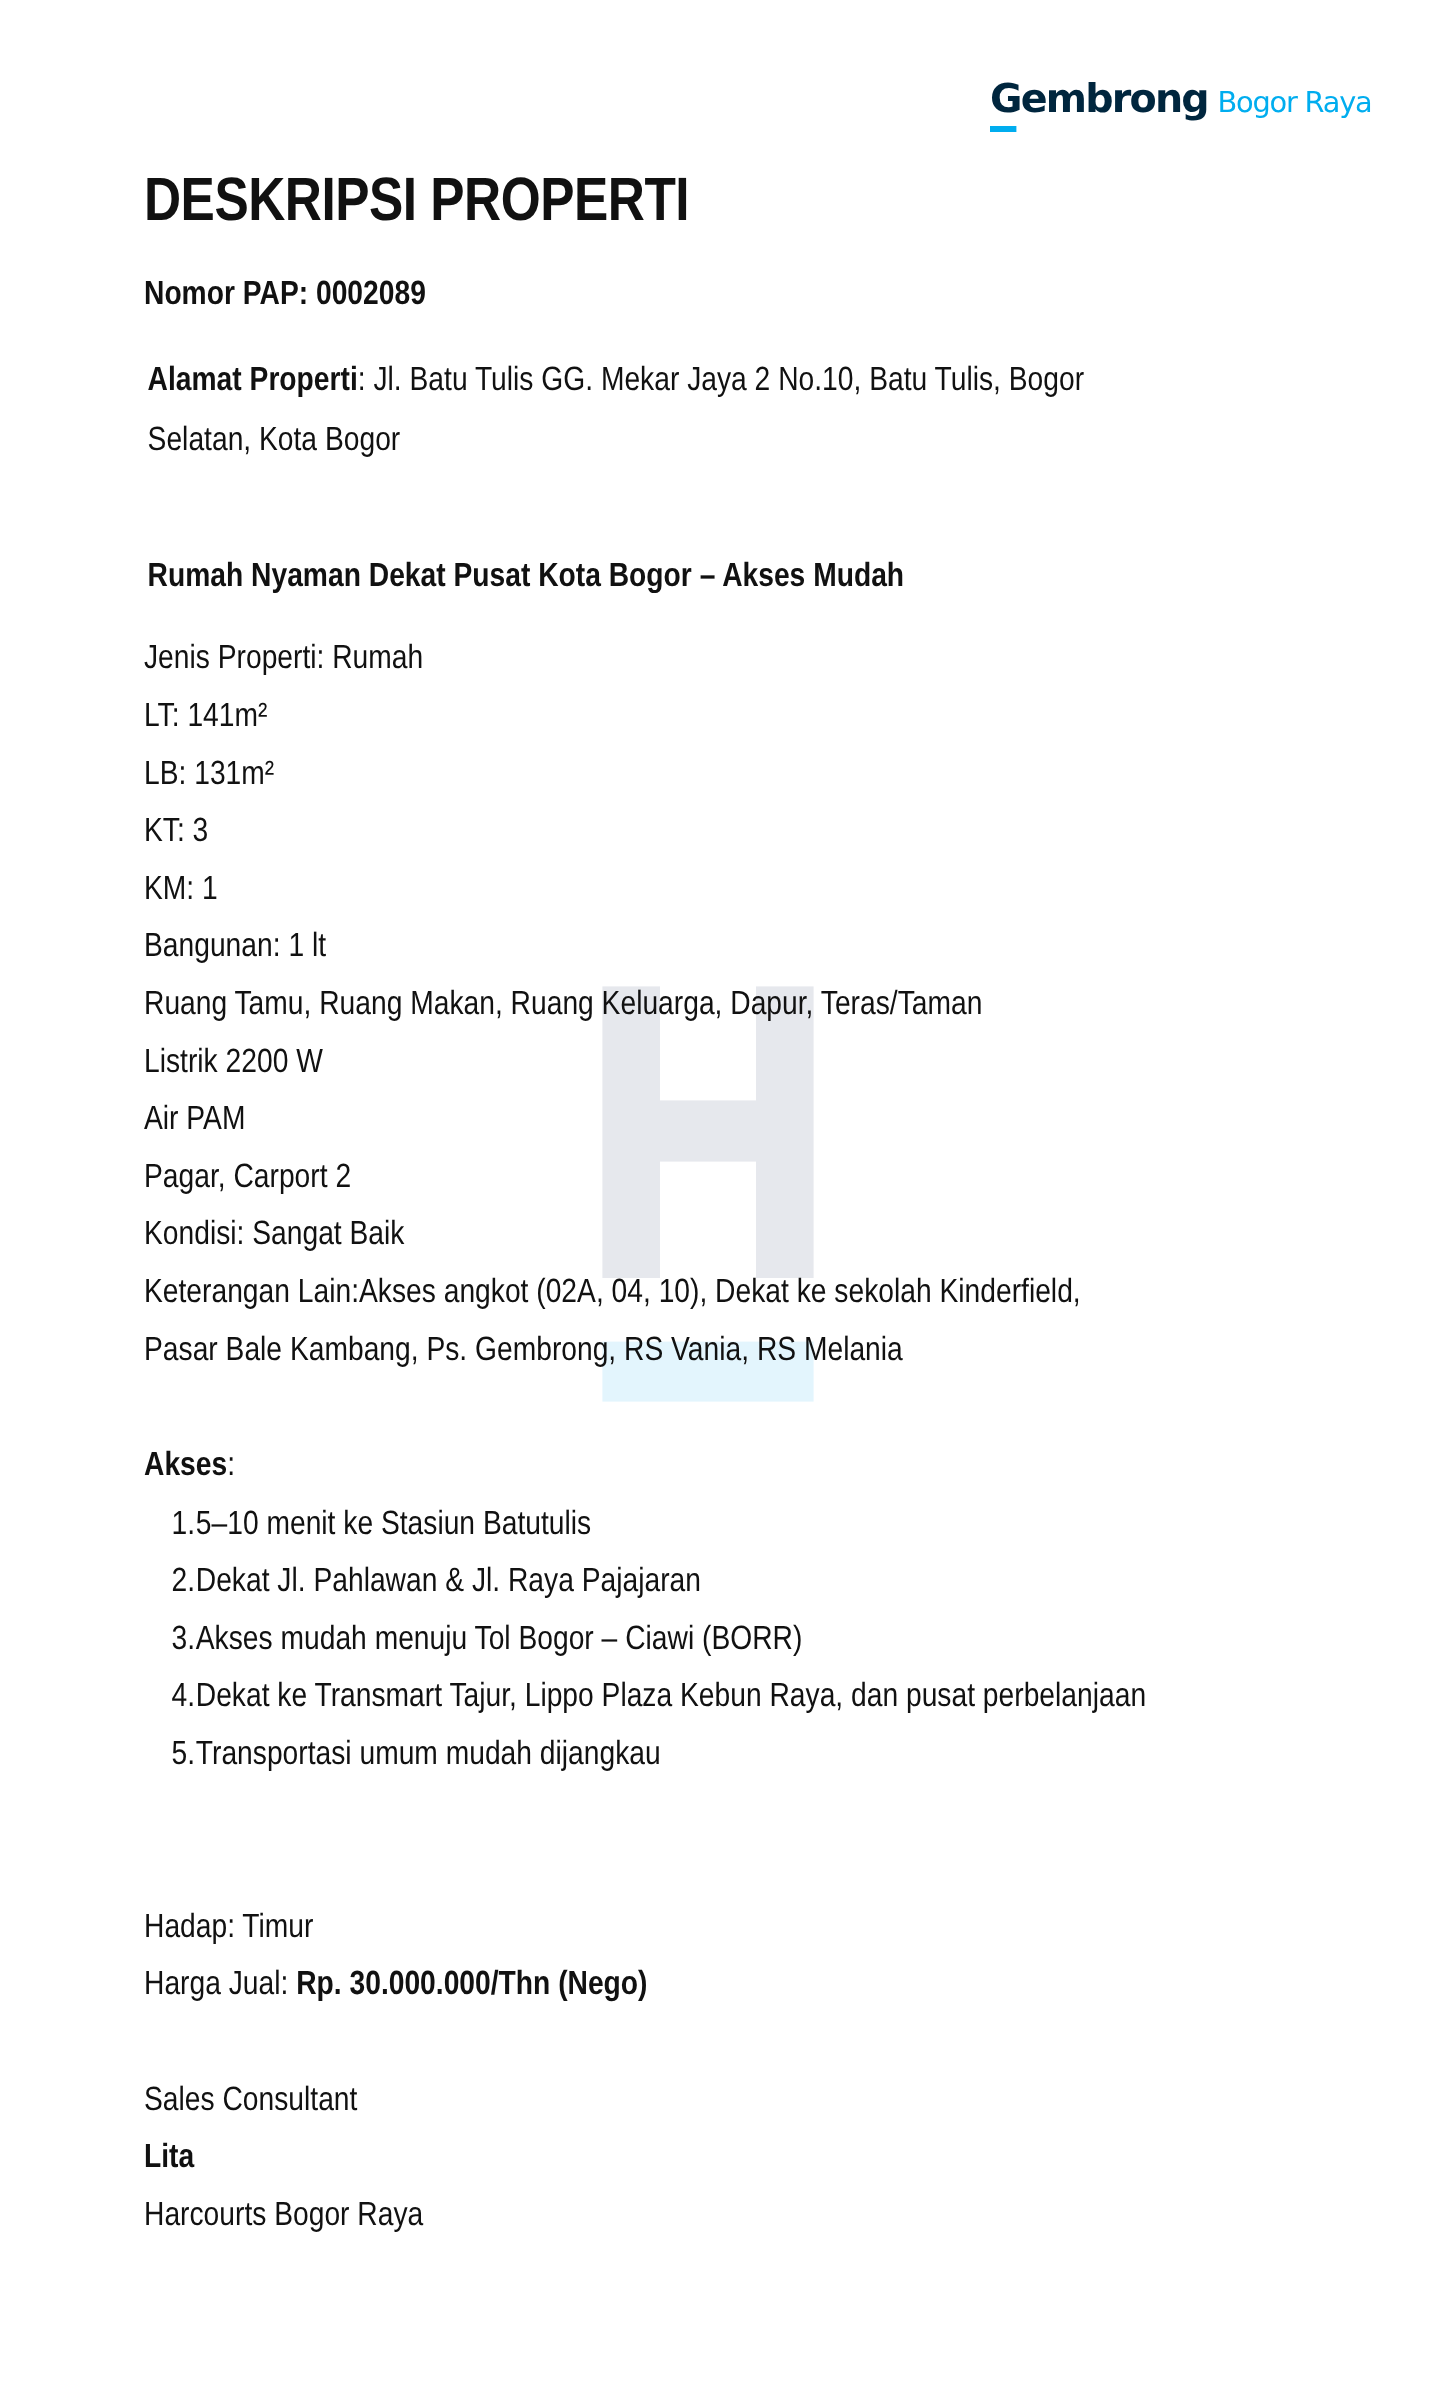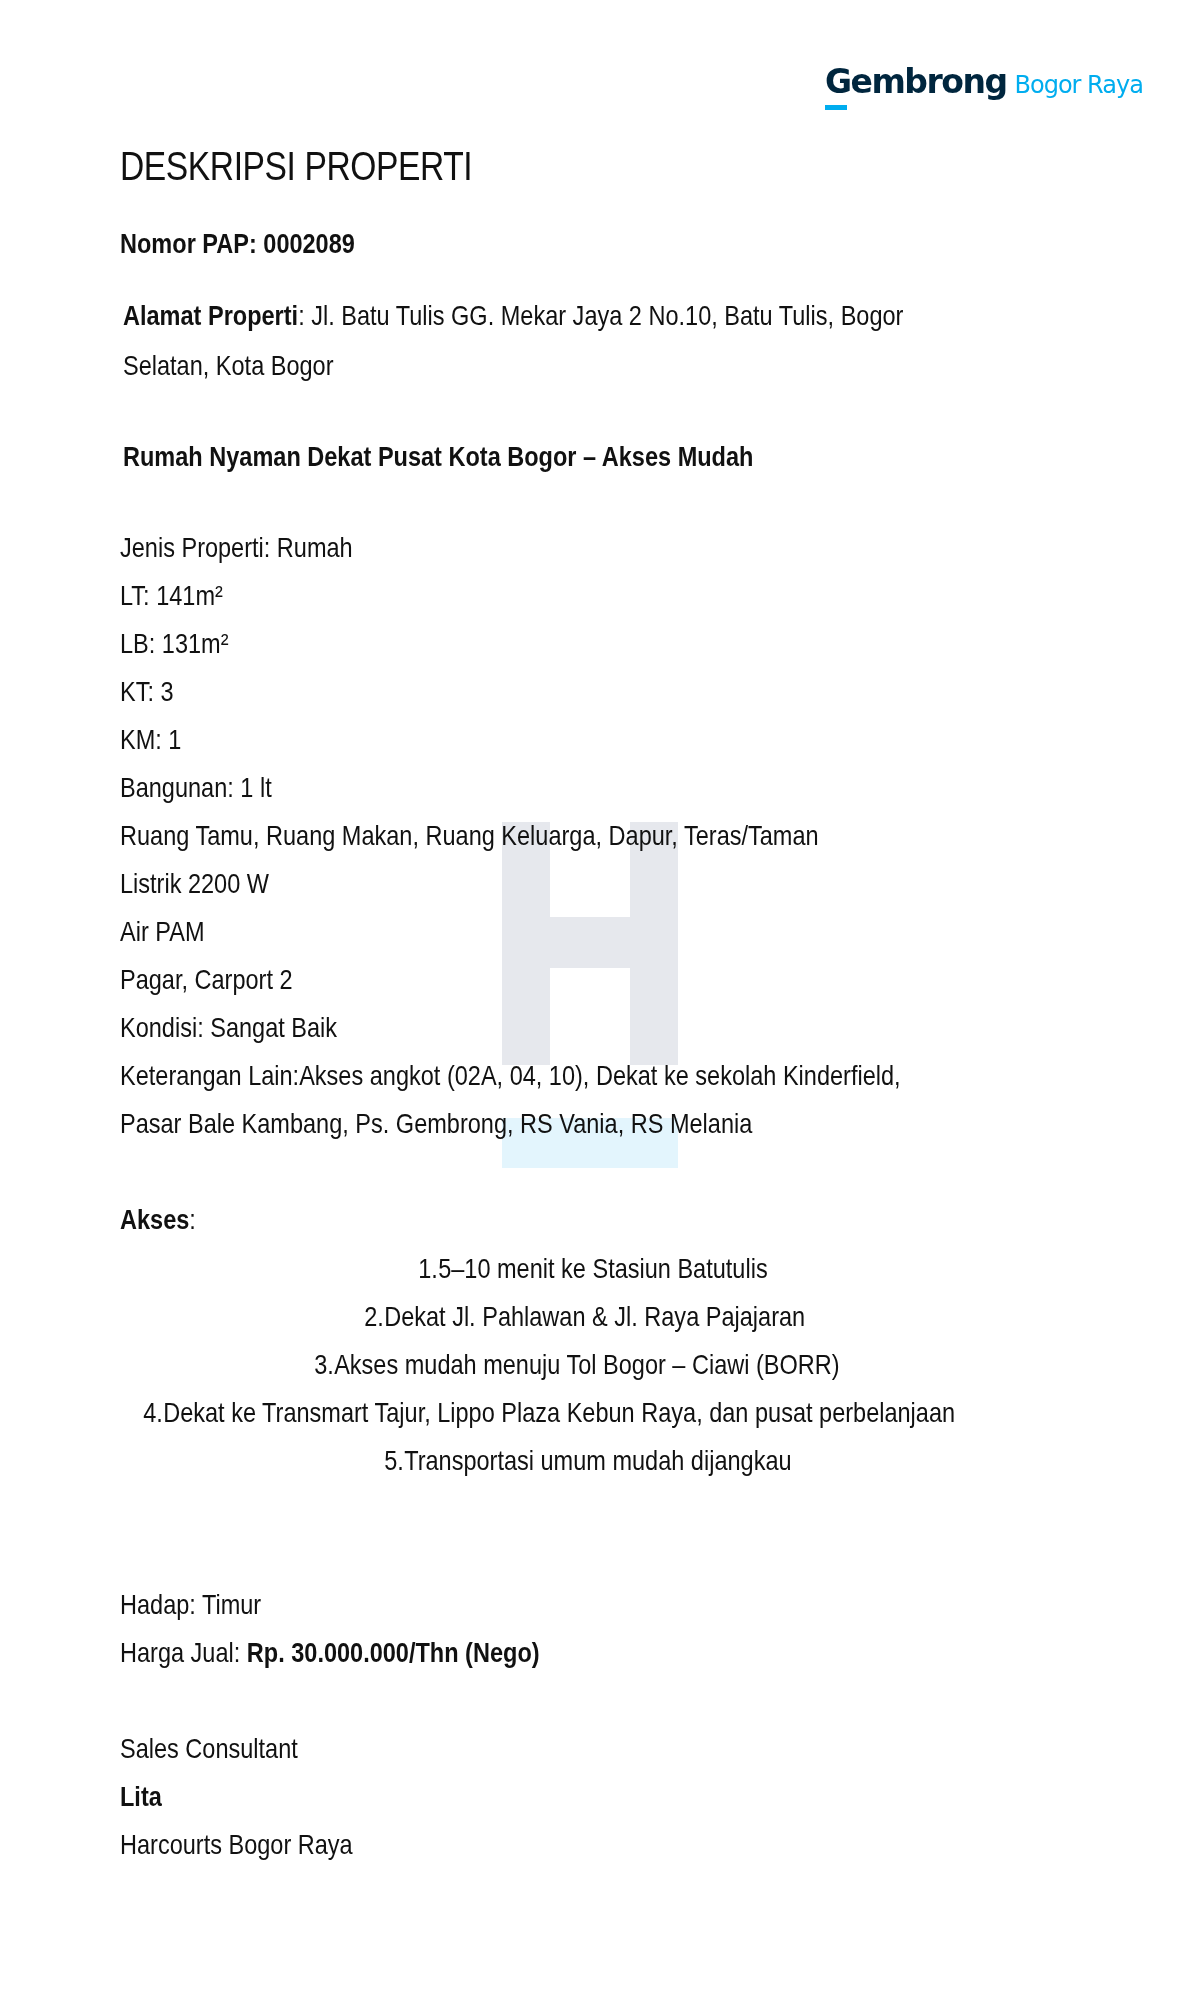--- a/index.html
+++ b/index.html
@@ -13,25 +13,25 @@
   .logo-bar { position: absolute; left: 0; top: 43px; width: 22px; height: 5px; background: #00adef; }
 
   .watermark { position: absolute; left: 502px; top: 822px; width: 176px; height: 346px; pointer-events: none; }
   .wm-left { position: absolute; left: 0; top: 0; width: 48px; height: 243px; background: #e6e8ed; }
   .wm-right { position: absolute; left: 128px; top: 0; width: 48px; height: 243px; background: #e6e8ed; }
   .wm-cross { position: absolute; left: 48px; top: 95px; width: 80px; height: 51px; background: #e6e8ed; }
   .wm-bar { position: absolute; left: 0; top: 296px; width: 176px; height: 50px; background: #e3f5fd; }
 
   .content { position: absolute; left: 120px; top: 0; width: 980px; font-size: 28px; line-height: 48px; }
   .content .tx { position: absolute; left: 0; white-space: nowrap; font-stretch: condensed; }
-  .title { font-size: 40px; font-weight: normal; letter-spacing: -0.5px; }
+  .title { font-size: 51px; font-weight: bold; letter-spacing: -0.5px; }
   .b { font-weight: bold; }
-  .h2 { font-weight: bold; font-size: 28px; }
+  .h2 { font-weight: bold; font-size: 28px; margin-top: 22px; }
   .cond { display: inline-block; transform: scaleX(0.84); transform-origin: left center; }
-  ol.akses { position: absolute; left: 0; top: 1245px; margin: 0; padding: 0; list-style: none; text-align: center; }
+  ol.akses { position: absolute; left: 0; top: 1245px; margin: 0; padding: 0; list-style: none; }
   ol.akses li { height: 48px; line-height: 48px; white-space: nowrap; padding-left: 23px; }
   ol.akses .num { display: inline-block; width: 24px; }
 </style>
 </head>
 <body>
 
 <div class="logo">
   <span class="logo-brand">Gembrong</span><span class="logo-sub">Bogor Raya</span>
   <div class="logo-bar"></div>
 </div>

